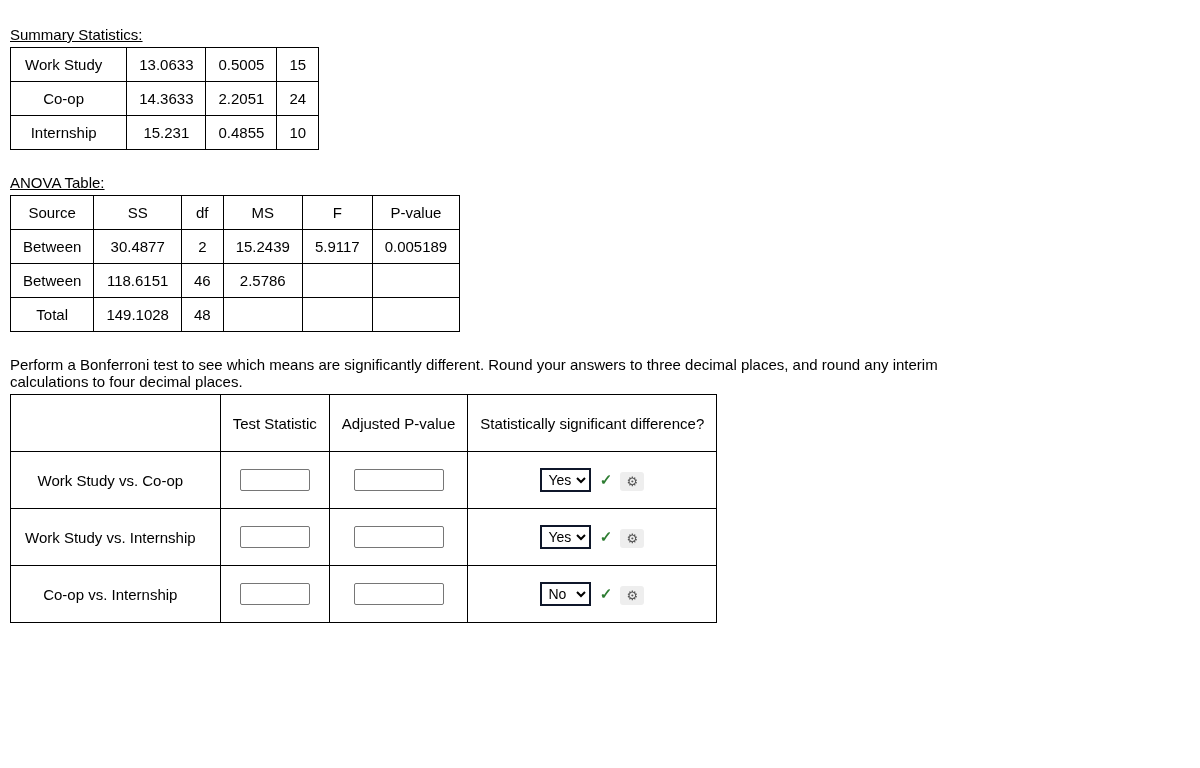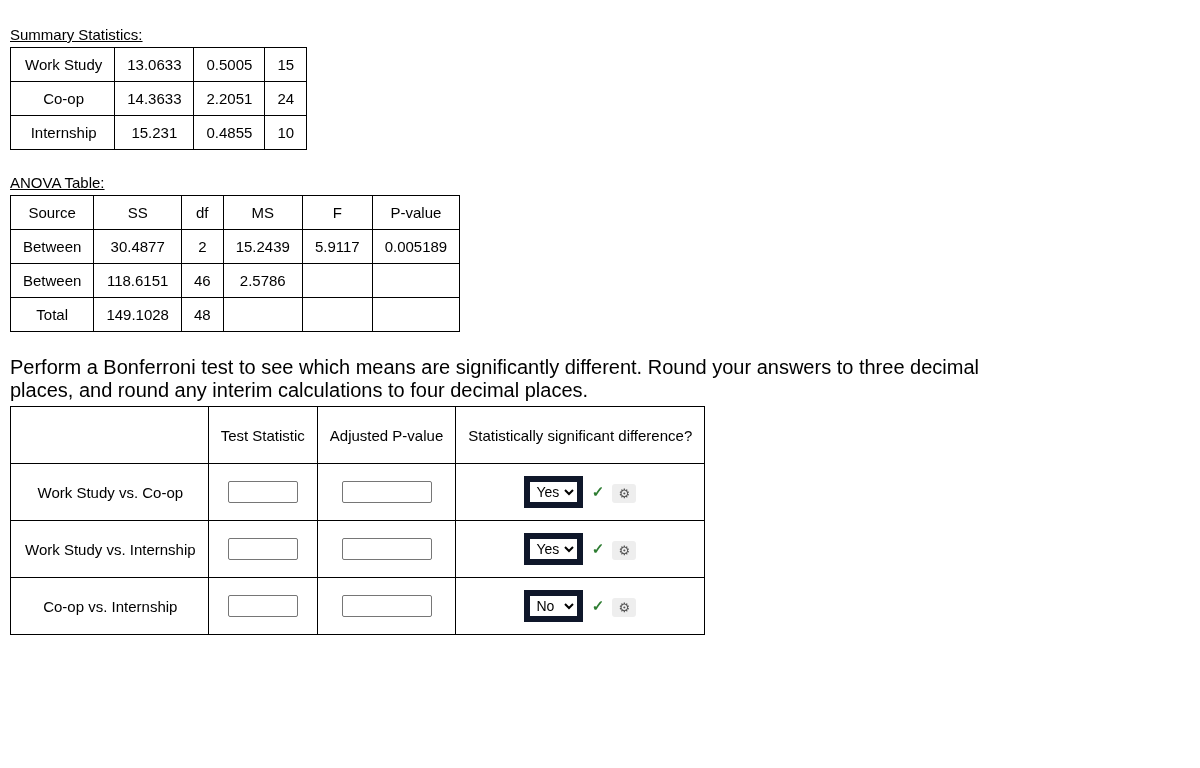--- a/index.html
+++ b/index.html
@@ -23,36 +23,36 @@
     border: 1px solid #000;
     padding: 8px 12px;
     text-align: center;
     font-weight: normal;
     font-size: 15px;
     vertical-align: middle;
   }
   .instruction {
     margin-top: 10px;
     margin-bottom: 4px;
-    font-size: 20px;
+    font-size: 15px;
     max-width: 1000px;
   }
   .text-input {
     width: 70px;
     height: 22px;
     border: 1px solid #767676;
     border-radius: 2px;
     background: #fff;
     box-sizing: border-box;
   }
   .adj-input {
     width: 90px;
   }
   select {
-    border: 6px solid #0f172a;
+    border: 2px solid #0f172a;
     padding: 1px 2px;
     font-size: 14px;
     font-family: inherit;
     background: #fff;
   }
   .check-icon {
     color: #2e7d32;
     margin-left: 4px;
     font-weight: bold;
   }
@@ -67,21 +67,21 @@
     vertical-align: middle;
   }
   .sig-cell {
     white-space: nowrap;
   }
   .bonf-table td, .bonf-table th {
     height: 40px;
   }
   .row-label {
     padding-left: 14px;
-    padding-right: 12px;
+    padding-right: 24px;
   }
 </style>
 </head>
 <body>
 
 <div class="section-title">Summary Statistics:</div>
 <table>
   <tbody>
   <tr>
     <td class="row-label">Work Study</td>

